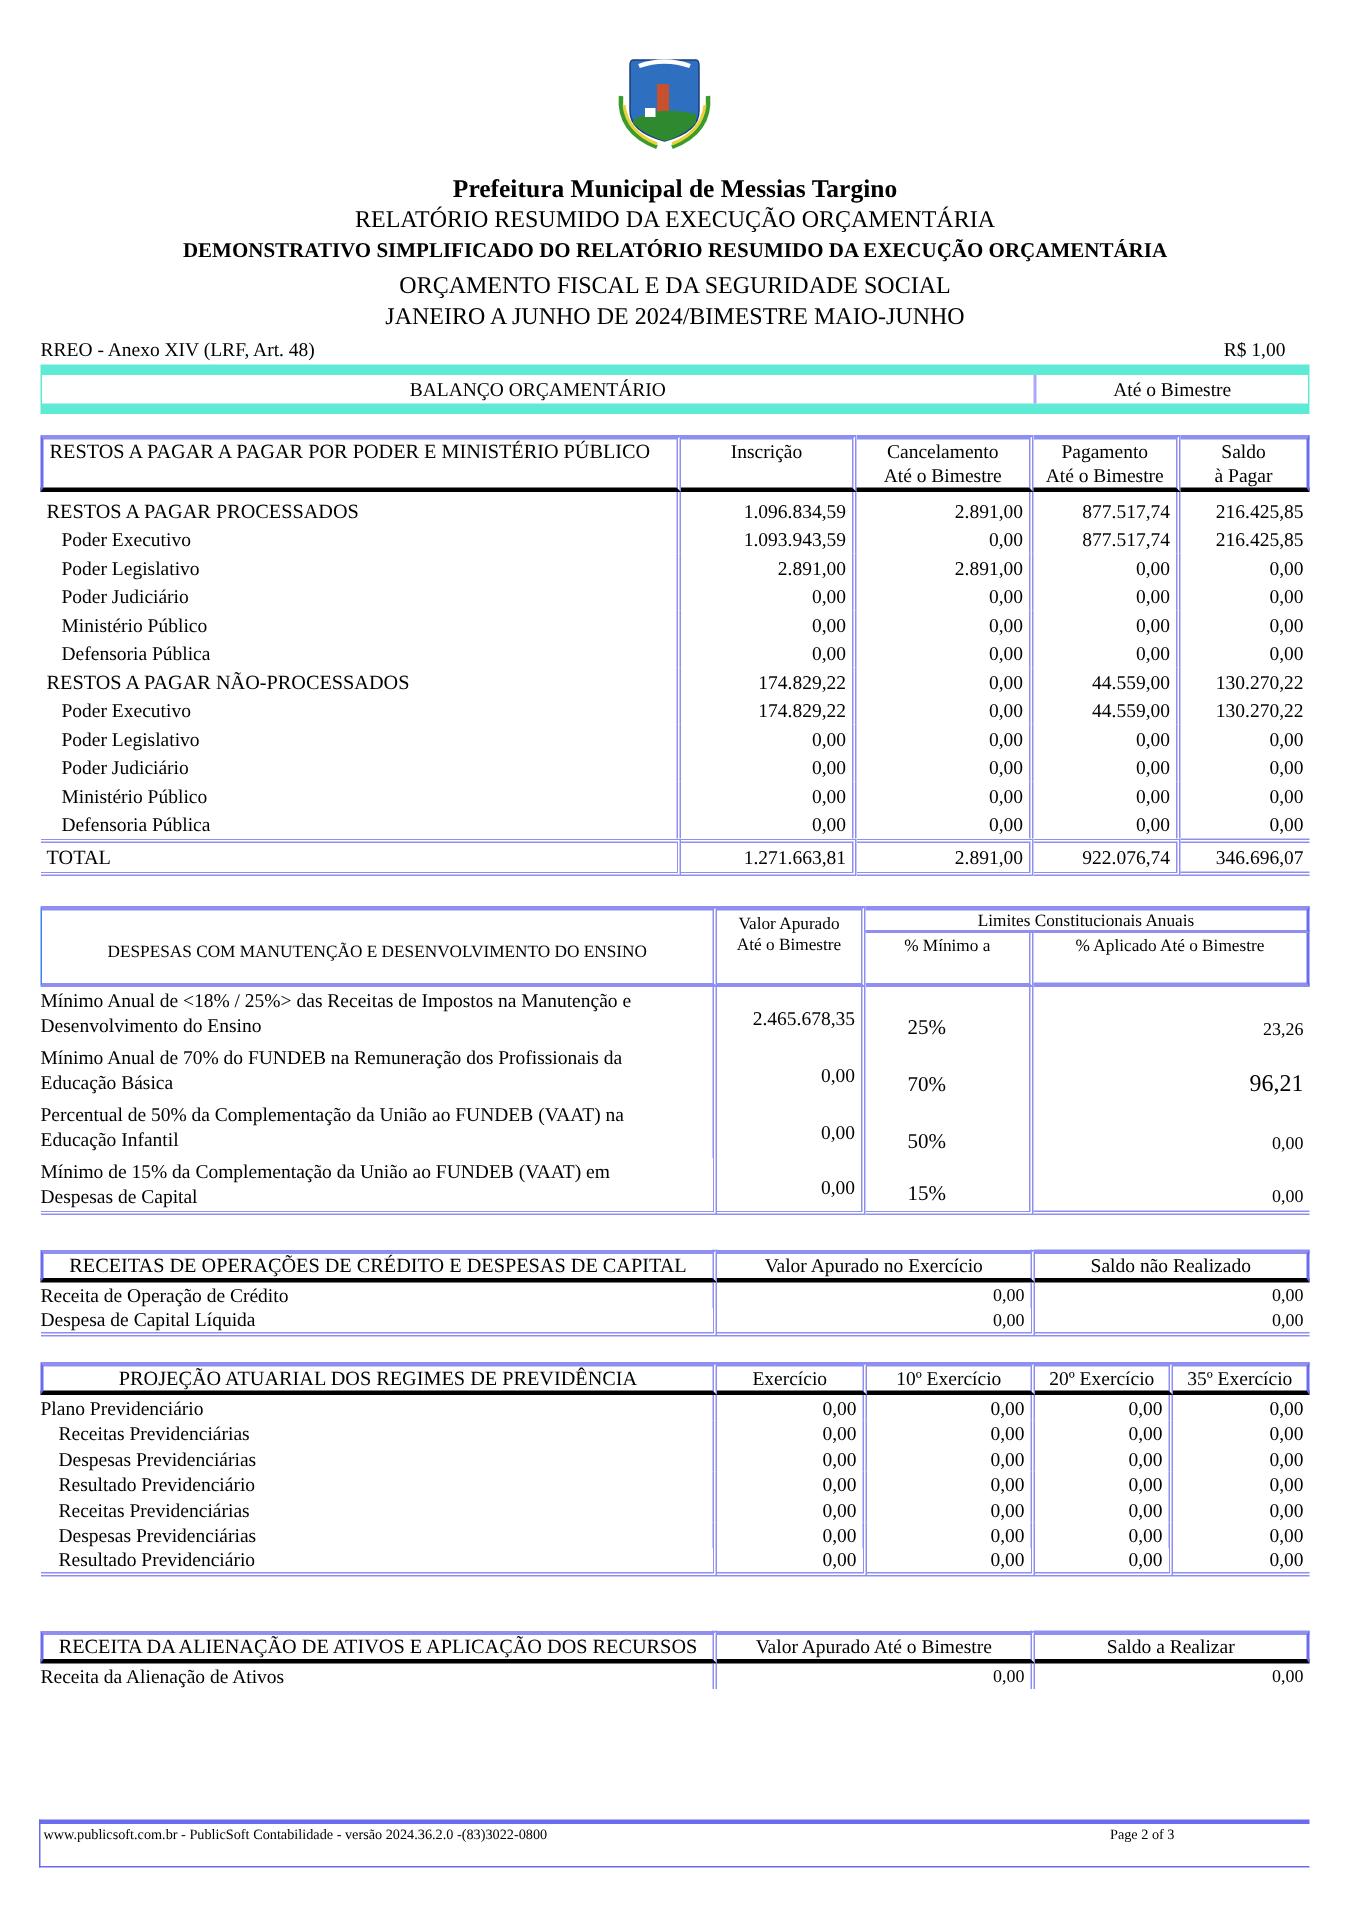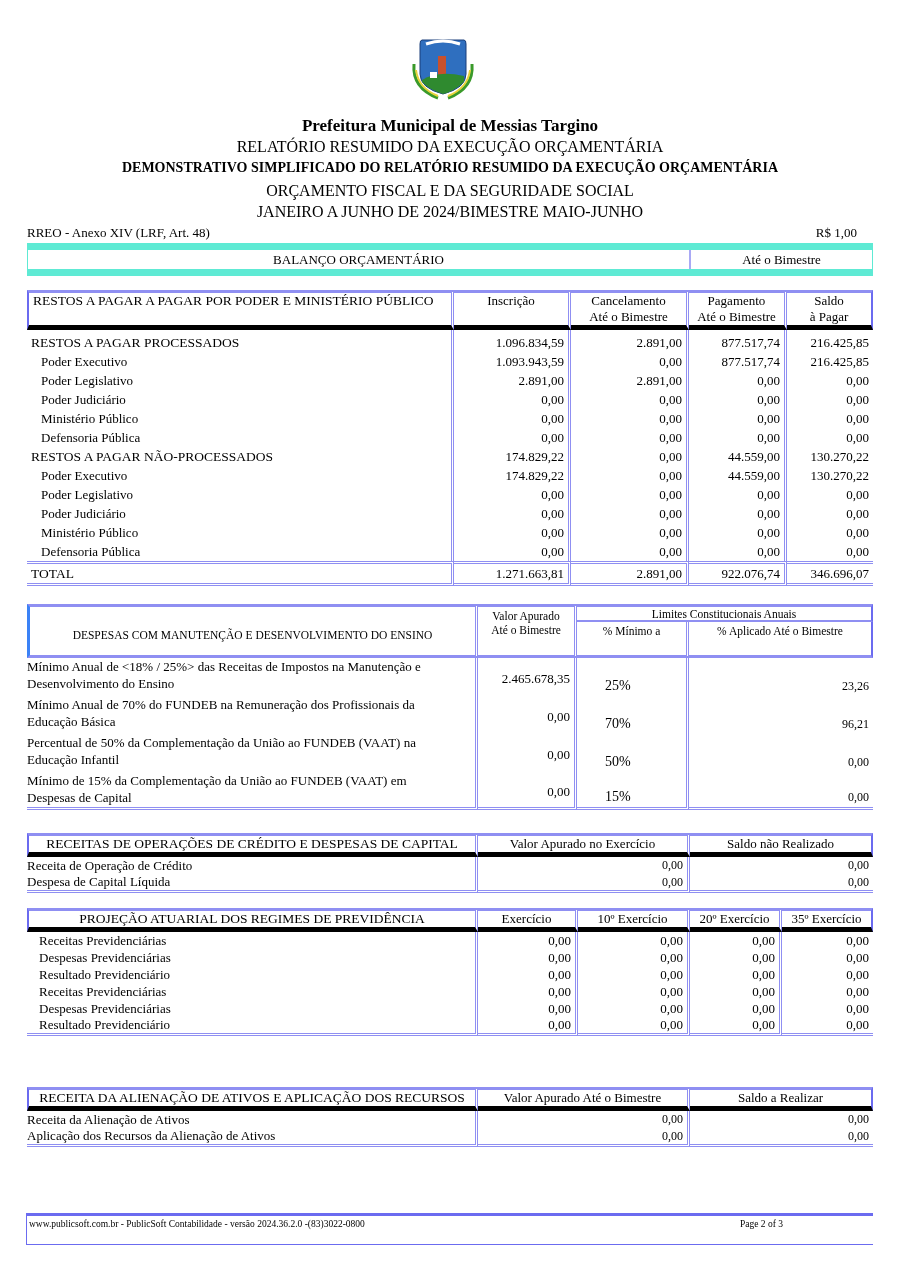--- a/index.html
+++ b/index.html
@@ -18,21 +18,21 @@
 
   .bal { position: absolute; left: 27px; top: 243px; width: 846px; height: 33px; background: #5eead4; }
   .bal .inner { position: absolute; left: 1px; top: 7px; height: 19px; width: 844px; background: #fff; display: flex; }
   .bal .c1 { width: 661px; text-align: center; font-size: 13px; line-height: 19px; border-right: 2px solid #a9a9f5; }
   .bal .c2 { flex: 1; text-align: center; font-size: 13px; line-height: 19px; }
 
   table { position: absolute; border-collapse: separate; border-spacing: 0; font-size: 13px; }
   td, th { padding: 0 4px; font-weight: normal; white-space: nowrap; }
   .num { text-align: right; }
   .vb { border-right: 3px double #8f8ff2; }
-  .hdrrow th { border-top: 3px solid #8f8ff2; border-bottom: 5px solid #000000; text-align: center; vertical-align: top; }
+  .hdrrow th { border-top: 3px solid #8f8ff2; border-bottom: 3px solid #000000; text-align: center; vertical-align: top; }
   .hdrrow th:first-child { border-left: 2px solid #6b6bf0; }
   .hdrrow th:last-child { border-right: 2px solid #6b6bf0; }
   .botline td { border-bottom: 3px double #8f8ff2; }
   .topline td { border-top: 3px double #8f8ff2; margin-top: 24px; }
   .ind { padding-left: 14px; }
   .rp td { height: 19px; line-height: 19px; }
 
   .footer { position: absolute; left: 26px; top: 1213px; width: 846px; height: 28px; border-top: 3px solid #6b6bf0; border-left: 1px solid #6b6bf0; border-bottom: 1px solid #6b6bf0; font-size: 9.5px; font-family: "Liberation Serif", serif; }
   .footer .l1 { position: absolute; left: 2px; top: 3px; }
   .footer .l2 { position: absolute; left: 2px; top: 16px; }
@@ -184,41 +184,41 @@
 
   <table style="left:27px; top:604px; width:846px;">
     <colgroup>
         <col style="width:451px">
         <col style="width:99px">
         <col style="width:112px">
         <col>
       </colgroup>
     <tbody>
         <tr style="height:18px;">
-      <th rowspan="2" class="vb" style="border-top:3px solid #8f8ff2; border-bottom:3px solid #8f8ff2; border-left:3px solid #3b82f6; font-size:11.5px; vertical-align:middle; padding-top:8px;">DESPESAS COM MANUTENÇÃO E DESENVOLVIMENTO DO ENSINO</th>
+      <th rowspan="2" class="vb" style="border-top:3px solid #8f8ff2; border-bottom:3px solid #8f8ff2; border-left:1px solid #3b82f6; font-size:11.5px; vertical-align:middle; padding-top:8px;">DESPESAS COM MANUTENÇÃO E DESENVOLVIMENTO DO ENSINO</th>
       <th rowspan="2" class="vb" style="border-top:3px solid #8f8ff2; border-bottom:3px solid #8f8ff2; font-size:11.5px; vertical-align:top; line-height:14px; padding-top:2px;"><span>Valor Apurado</span><br><span>Até o Bimestre</span></th>
       <th colspan="2" style="border-top:3px solid #8f8ff2; border-bottom:2px solid #8f8ff2; border-right:2px solid #6b6bf0; font-size:11.5px;">Limites Constitucionais Anuais</th>
     </tr>
     <tr style="height:36px;">
       <th class="vb" style="border-bottom:3px solid #8f8ff2; font-size:11.5px; vertical-align:top; padding-top:3px;">% Mínimo a</th>
       <th style="border-bottom:3px solid #8f8ff2; border-right:2px solid #6b6bf0; font-size:11.5px; vertical-align:top; padding-top:3px;">% Aplicado Até o Bimestre</th>
     </tr>
     </tbody>
       <tbody id="mde-body">
         <tr style="height: 38px;">
           <td class="vb" style="line-height: 17px; vertical-align: top; padding-left: 0px;"><span>Mínimo Anual de &lt;18% / 25%&gt; das Receitas de Impostos na Manutenção e</span><br><span>Desenvolvimento do Ensino</span></td>
           <td class="num vb" style="vertical-align: middle; padding-top: 4px;">2.465.678,35</td>
           <td class="vb" style="padding-left: 28px; font-size: 14px; vertical-align: bottom; padding-bottom: 2px;">25%</td>
           <td class="num" style="vertical-align: bottom; padding-bottom: 2px; font-size: 12px;">23,26</td>
         </tr>
         <tr style="height: 38px;">
           <td class="vb" style="line-height: 17px; vertical-align: top; padding-left: 0px; margin-left: 40px;"><span>Mínimo Anual de 70% do FUNDEB na Remuneração dos Profissionais da</span><br><span>Educação Básica</span></td>
           <td class="num vb" style="vertical-align: middle; padding-top: 4px;">0,00</td>
           <td class="vb" style="padding-left: 28px; font-size: 14px; vertical-align: bottom; padding-bottom: 2px;">70%</td>
-          <td class="num" style="vertical-align: bottom; padding-bottom: 2px; font-size: 12px;">96,21</td>
+          <td class="num" style="vertical-align: bottom; padding-bottom: 2px; font-size: 16px;">96,21</td>
         </tr>
         <tr style="height: 38px;">
           <td class="vb" style="line-height: 17px; vertical-align: top; padding-left: 0px;"><span>Percentual de 50% da Complementação da União ao FUNDEB (VAAT) na</span><br><span>Educação Infantil</span></td>
           <td class="num vb" style="vertical-align: middle; padding-top: 4px;">0,00</td>
           <td class="vb" style="padding-left: 28px; font-size: 14px; vertical-align: bottom; padding-bottom: 2px;">50%</td>
           <td class="num" style="vertical-align: bottom; padding-bottom: 2px; font-size: 12px;">0,00</td>
         </tr>
         <tr class="botline" style="height: 38px;">
           <td class="vb" style="line-height: 17px; vertical-align: top; padding-left: 0px;"><span>Mínimo de 15% da Complementação da União ao FUNDEB (VAAT) em</span><br><span>Despesas de Capital</span></td>
           <td class="num vb" style="vertical-align: middle; padding-top: 4px;">0,00</td>
@@ -267,20 +267,27 @@
         <tr class="hdrrow" style="height:18px;">
       <th class="vb" style="font-size:13.5px;">PROJEÇÃO ATUARIAL DOS REGIMES DE PREVIDÊNCIA</th>
       <th class="vb">Exercício</th>
       <th class="vb">10º Exercício</th>
       <th class="vb">20º Exercício</th>
       <th>35º Exercício</th>
     </tr>
     </tbody>
       <tbody id="previdencia-body">
         <tr style="height: 17px;">
+          <td class="vb" style="padding-left: 0px;">Plano Previdenciário</td>
+          <td class="num vb">0,00</td>
+          <td class="num vb">0,00</td>
+          <td class="num vb">0,00</td>
+          <td class="num">0,00</td>
+        </tr>
+        <tr style="height: 17px;">
           <td class="vb" style="padding-left: 12px;">Receitas Previdenciárias</td>
           <td class="num vb">0,00</td>
           <td class="num vb">0,00</td>
           <td class="num vb">0,00</td>
           <td class="num">0,00</td>
         </tr>
         <tr style="height: 17px;">
           <td class="vb" style="padding-left: 12px;">Despesas Previdenciárias</td>
           <td class="num vb">0,00</td>
           <td class="num vb">0,00</td>
@@ -327,25 +334,20 @@
     <tbody>
         <tr class="hdrrow" style="height:18px;">
       <th class="vb" style="font-size:13.5px;">RECEITA DA ALIENAÇÃO DE ATIVOS E APLICAÇÃO DOS RECURSOS</th>
       <th class="vb">Valor Apurado Até o Bimestre</th>
       <th>Saldo a Realizar</th>
     </tr>
     </tbody>
       <tbody id="alienacao-body">
         <tr style="height: 17px;">
           <td class="vb" style="padding-left: 0px;">Receita da Alienação de Ativos</td>
-          <td class="num vb" style="font-size: 12px;">0,00</td>
-          <td class="num" style="font-size: 12px;">0,00</td>
-        </tr>
-        <tr class="botline" style="height: 17px;">
-          <td class="vb" style="padding-left: 0px;">Aplicação dos Recursos da Alienação de Ativos</td>
           <td class="num vb" style="font-size: 12px;">0,00</td>
           <td class="num" style="font-size: 12px;">0,00</td>
         </tr>
       </tbody>
   </table>
 
   <div class="footer">
     <div class="l1">www.publicsoft.com.br - PublicSoft Contabilidade - versão 2024.36.2.0 -(83)3022-0800</div>
     <div class="pg">Page 2 of 3</div>
   </div>

